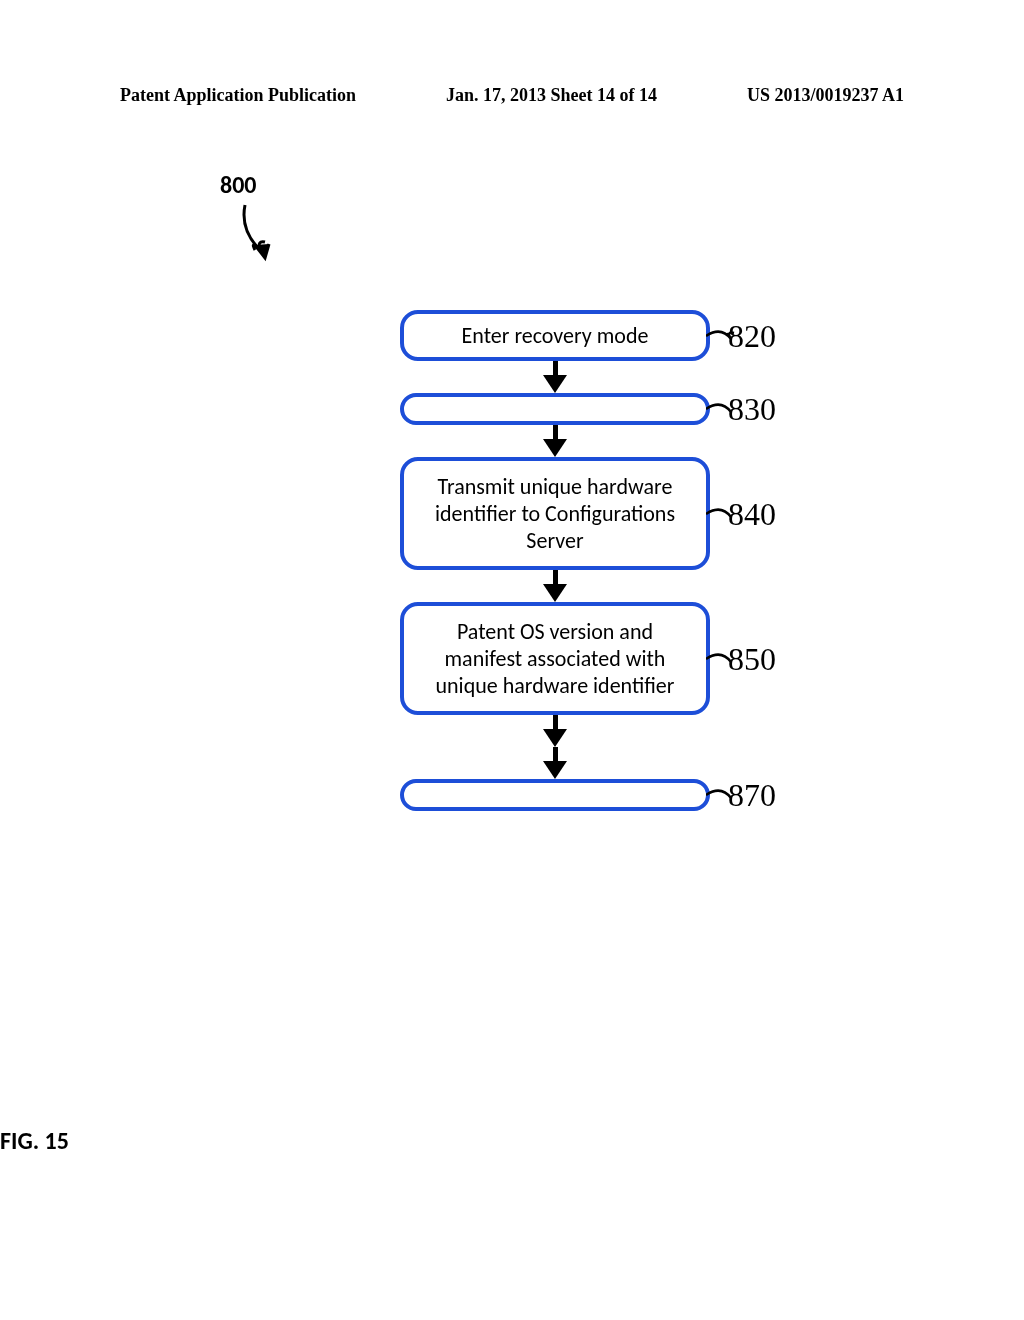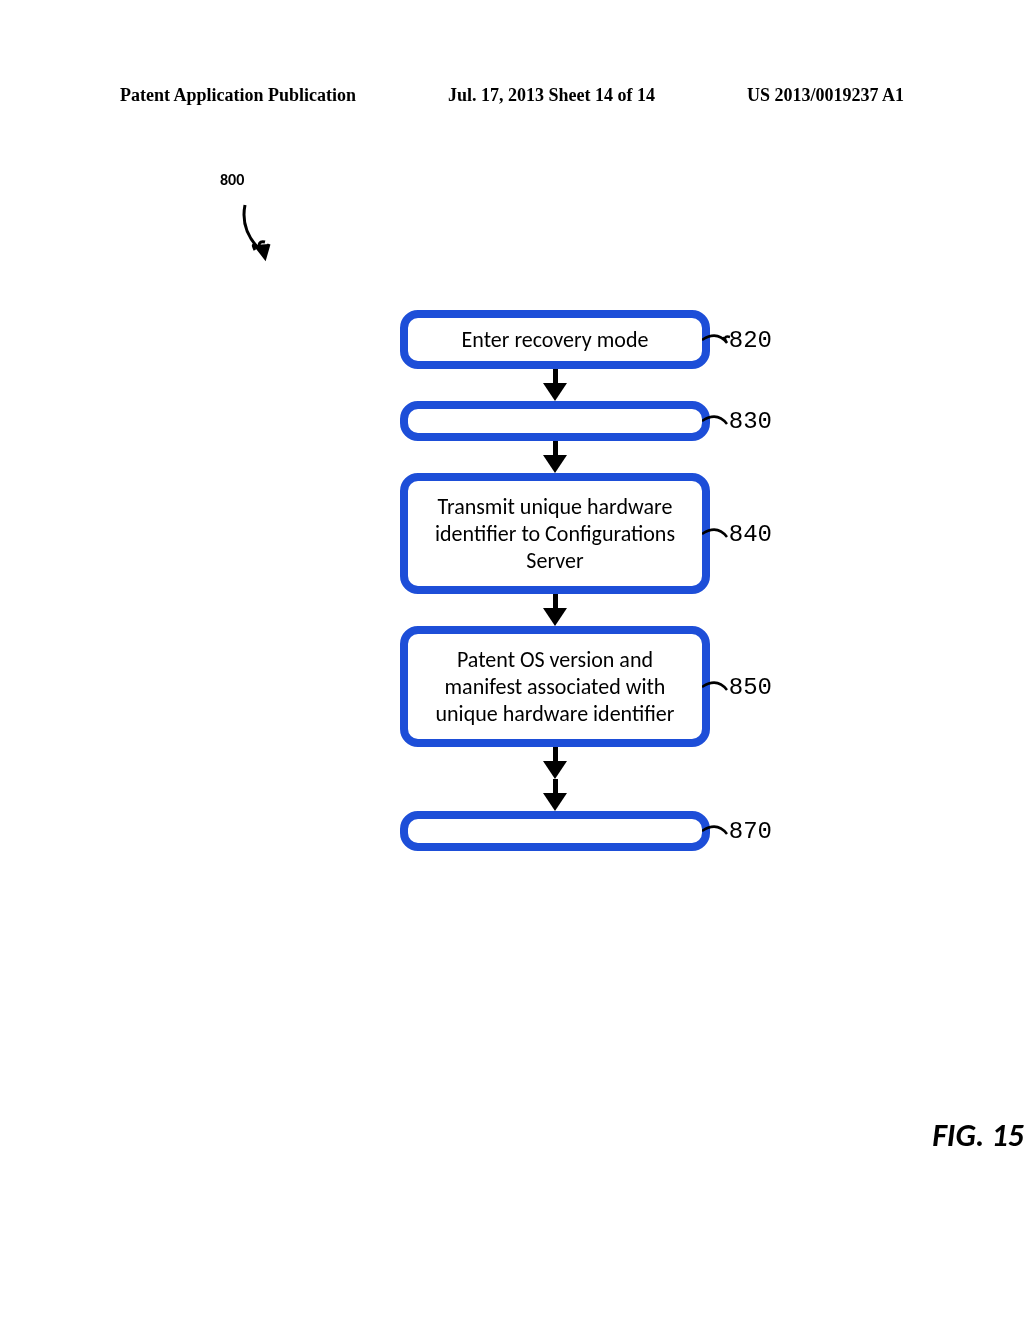--- a/index.html
+++ b/index.html
@@ -23,37 +23,37 @@
       justify-content: space-between;
       padding: 0 120px;
       font-weight: bold;
       font-size: 18px;
       text-align: center;
     }
     .ref-label {
       position: absolute;
       top: 170px;
       left: 220px;
-      font-size: 16px;
+      font-size: 24px;
       font-weight: bold;
       font-family: Calibri, Arial, sans-serif;
     }
     .ref-arrow {
       position: absolute;
       top: 200px;
       left: 235px;
     }
     .flowchart {
       position: absolute;
       top: 310px;
       left: 380px;
       width: 500px;
     }
     .flow-box {
-      border: 8px solid #1d4ed8;
+      border: 4px solid #1d4ed8;
       border-radius: 18px;
       padding: 12px 18px;
       text-align: center;
       font-family: Calibri, Arial, sans-serif;
       font-size: 22px;
       width: 310px;
       background: white;
       position: relative;
       margin-left: 20px;
     }
@@ -79,47 +79,46 @@
       width: 350px;
       display: flex;
       flex-direction: column;
       align-items: center;
     }
     .step-label {
       position: absolute;
       right: -70px;
       top: 50%;
       transform: translateY(-50%);
-      font-family: Liberation Mono, monospace;
-      font-size: 24px;
+      font-family: Liberation Serif, serif;
+      font-size: 32px;
     }
     .curve-connector {
       position: absolute;
       left: -35px;
       top: 50%;
       transform: translateY(-50%);
     }
     .fig-label {
       position: absolute;
       bottom: 165px;
       left: 0;
       right: 0;
-      text-align: right;
-      font-size: 32px;
+      text-align: left;
+      font-size: 24px;
       font-weight: bold;
-      font-style: italic;
       font-family: Calibri, Arial, sans-serif;
     }
   </style>
 </head>
 <body>
 
 <div class="header">
   <span>Patent Application Publication</span>
-  <span>Jul. 17, 2013  Sheet 14 of 14</span>
+  <span>Jan. 17, 2013  Sheet 14 of 14</span>
   <span>US 2013/0019237 A1</span>
 </div>
 
 <div class="ref-label">800</div>
 
 <svg class="ref-arrow" width="60" height="70">
   <path d="M 10 5 Q 5 30 25 50 Q 15 40 20 50 M 25 50 Q 22 40 30 42" stroke="black" stroke-width="3" fill="none"></path>
   <path d="M 20 45 L 30 58 L 34 44" stroke="black" stroke-width="3" fill="black"></path>
 </svg>
 

